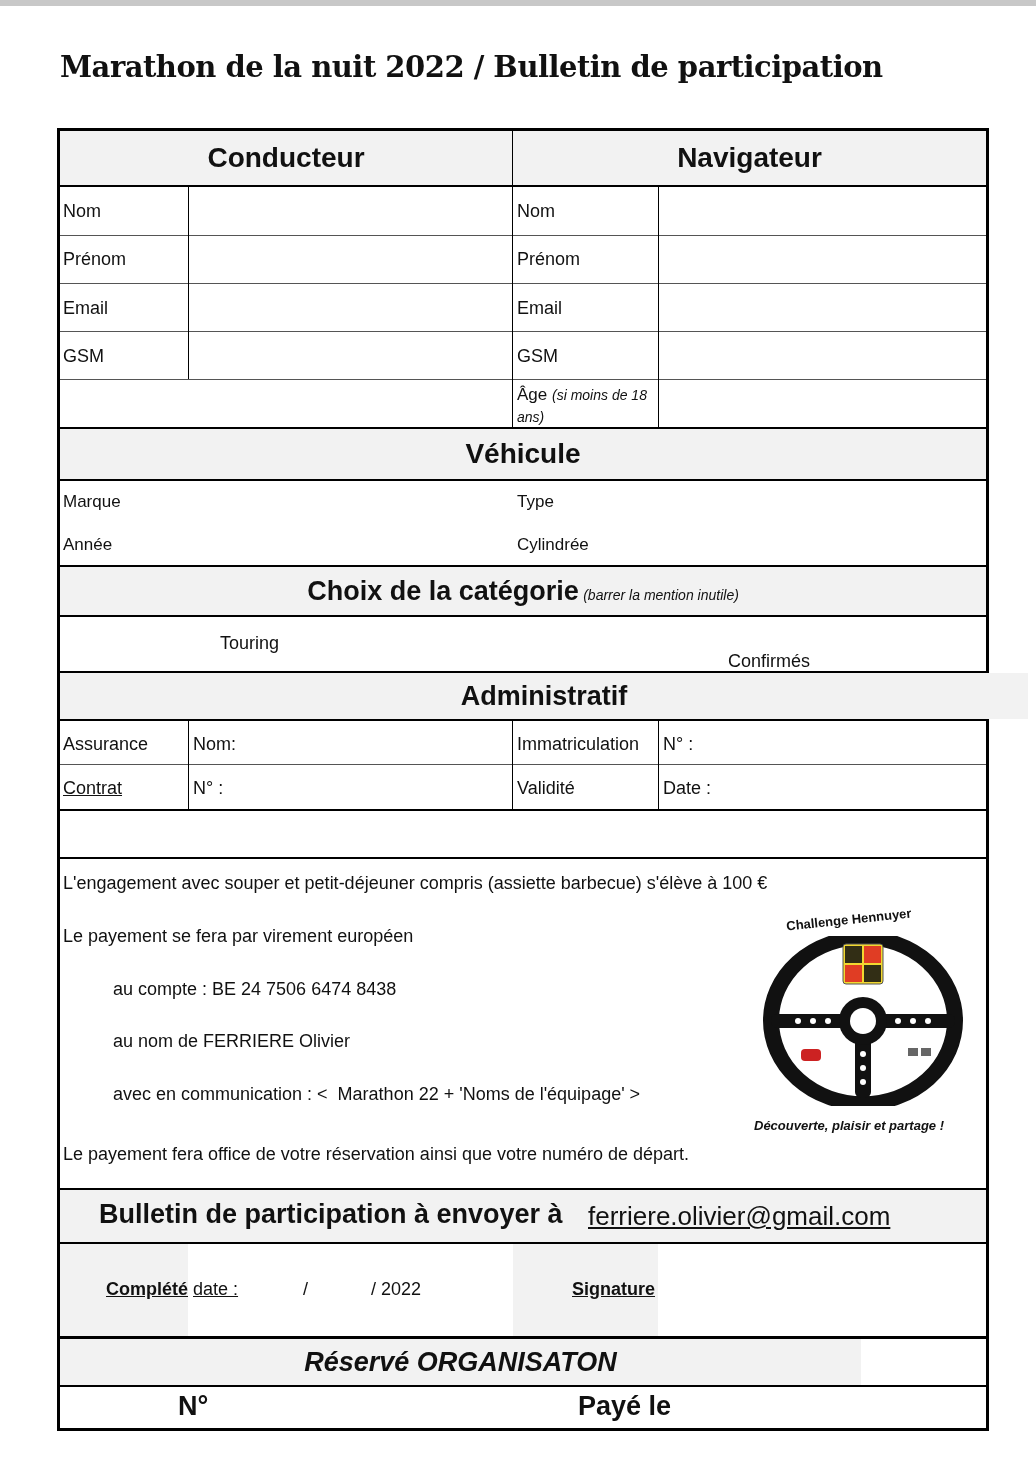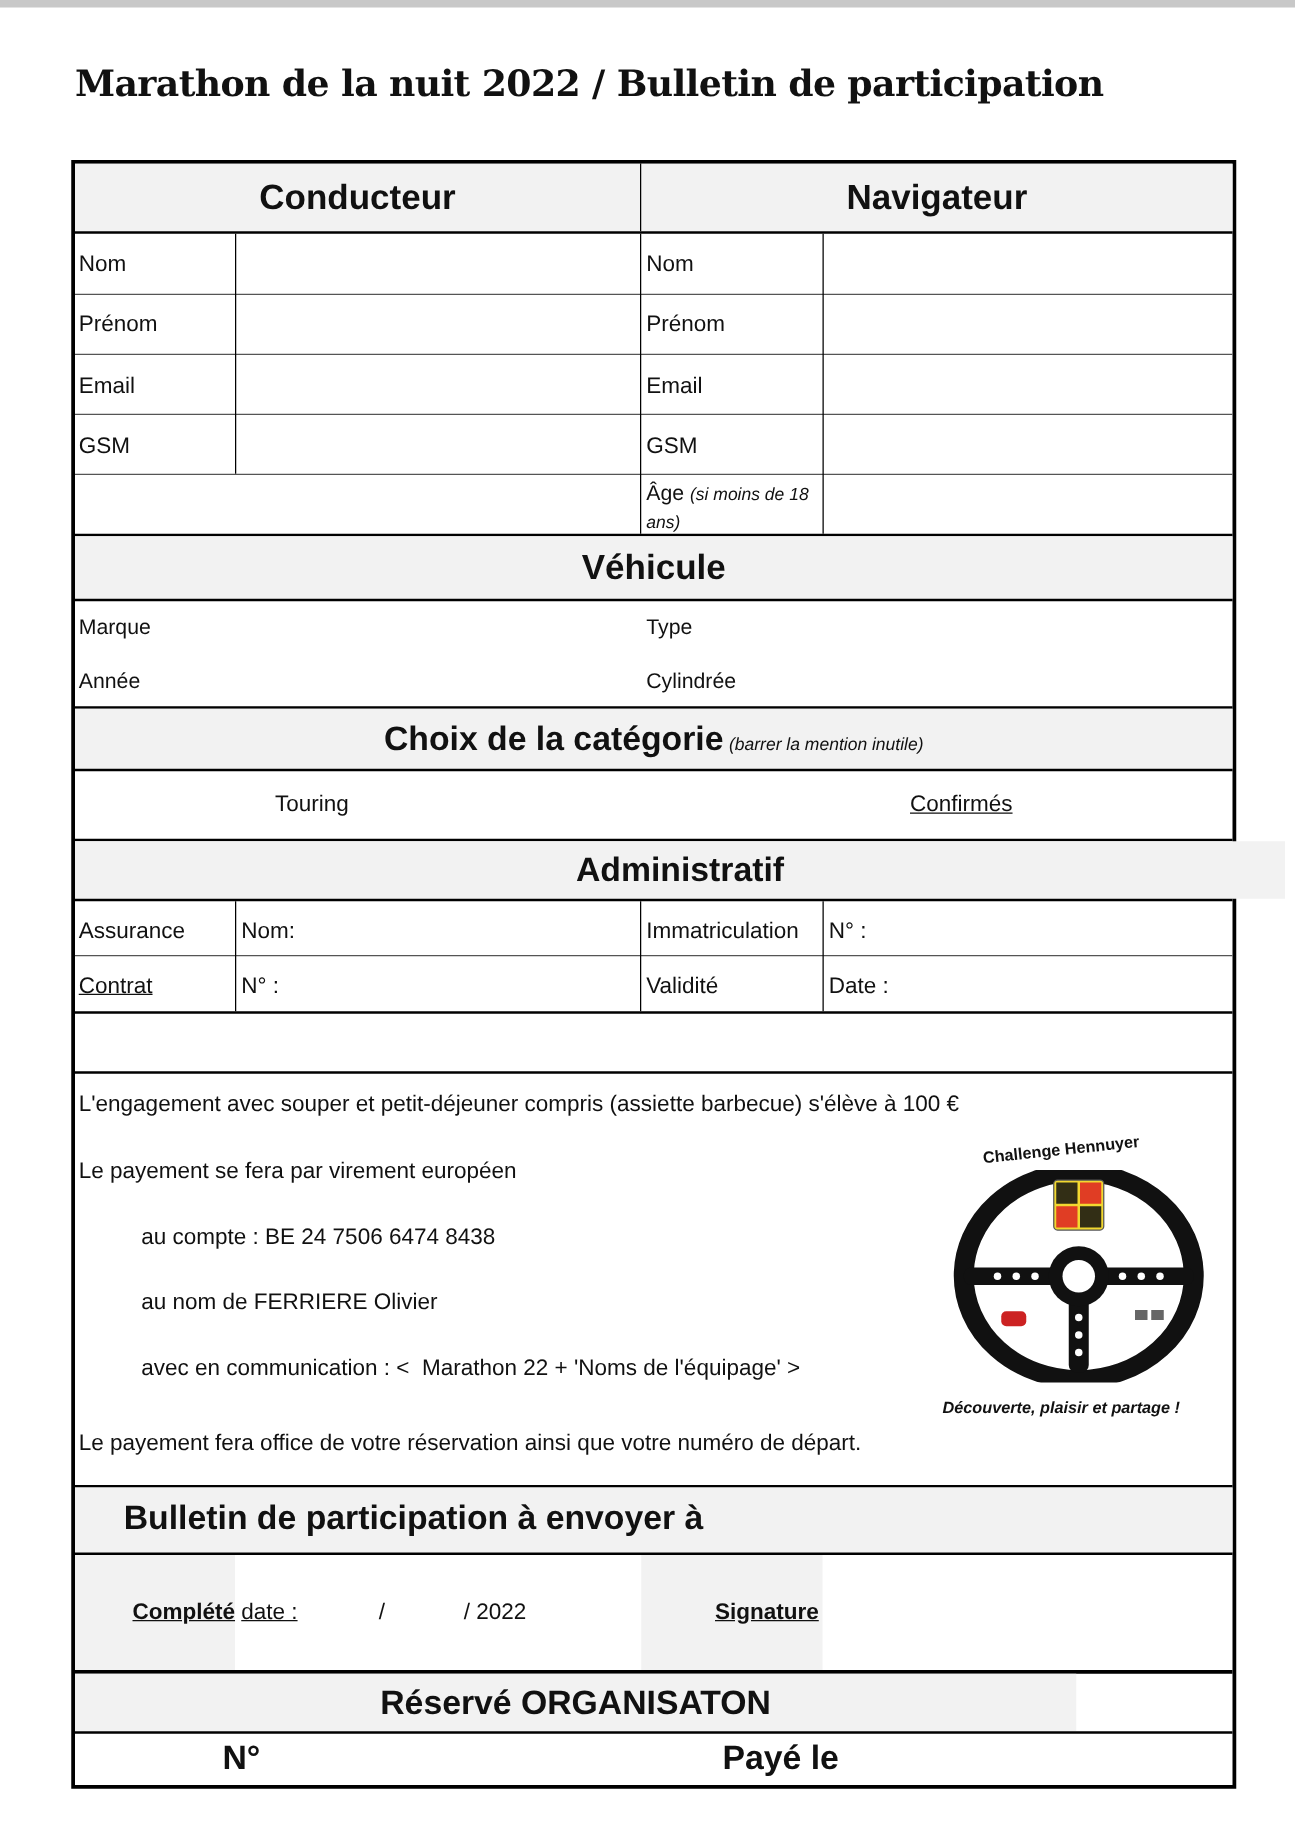--- a/index.html
+++ b/index.html
@@ -72,21 +72,21 @@
   <div class="abs" style="left:129px;top:394px;width:320px;height:40px;"></div>
   <div class="abs" style="left:599px;top:394px;width:320px;height:40px;"></div>
   <div class="hline" style="top:434px;height:2px;"></div>
 
   <div class="abs hdr" style="left:0;top:436px;width:926px;height:48px;line-height:48px;">
     <span style="font-size:27px;">Choix de la catégorie</span>
     <i style="font-size:14px;font-weight:normal;">(barrer la mention inutile)</i>
   </div>
   <div class="hline" style="top:484px;height:2px;"></div>
   <div class="txt" style="left:160px;top:502px;">Touring</div>
-  <div class="txt" style="left:668px;top:502px;text-decoration:underline;">Confirmés</div>
+  <div class="txt" style="left:668px;top:520px;">Confirmés</div>
   <div class="hline" style="top:540px;height:2px;"></div>
 
   <div class="abs hdr" style="left:0;top:542px;width:968px;height:46px;line-height:46px;font-size:27px;">Administratif</div>
   <div class="hline" style="top:588px;height:2px;"></div>
   <div class="lbl" style="left:3px;top:603px;">Assurance</div>
   <div class="txt" style="left:133px;top:603px;">Nom:</div>
   <div class="lbl" style="left:457px;top:603px;">Immatriculation</div>
   <div class="txt" style="left:603px;top:603px;">N° :</div>
   <div class="hline" style="top:633px;height:1px;background:#555;"></div>
   <div class="lbl" style="left:3px;top:647px;text-decoration:underline;">Contrat</div>
@@ -133,32 +133,33 @@
       <rect x="155" y="112" width="10" height="8" fill="#666"></rect>
       <rect x="168" y="112" width="10" height="8" fill="#666"></rect>
     </svg>
     <div style="position:absolute;left:6px;top:212px;font-size:13px;font-weight:bold;font-style:italic;white-space:nowrap;">Découverte, plaisir et partage !</div>
   </div>
 
   <div class="hline" style="top:1057px;height:2px;"></div>
 
   <div class="abs hdr" style="left:0;top:1059px;width:926px;height:52px;text-align:left;">
     <span style="position:absolute;left:4px;top:9px;font-size:27px;margin-left:35px;">Bulletin de participation à envoyer à</span>
+    <span class="u" style="position:absolute;left:528px;top:11px;font-size:26px;font-weight:normal;">ferriere.olivier@gmail.com</span>
   </div>
   <div class="hline" style="top:1111px;height:2px;"></div>
 
   <div class="abs" style="left:0;top:1113px;width:926px;height:92px;">
     <div class="abs" style="left:0;top:0;width:128px;height:92px;background:#f2f2f2;"></div>
     <div class="abs" style="left:453px;top:0;width:145px;height:92px;background:#f2f2f2;"></div>
     <span class="txt b u" style="left:18px;top:35px;">Complété</span>
     <span class="txt u" style="left:133px;top:35px;">date :</span>
     <span class="txt" style="left:243px;top:35px;">/</span>
     <span class="txt" style="left:311px;top:35px;">/ 2022</span>
     <span class="txt b u" style="left:484px;top:35px;">Signature</span>
     <div class="abs" style="left:599px;top:0;width:327px;height:92px;"></div>
   </div>
   <div class="hline" style="top:1205px;height:3px;"></div>
 
-  <div class="abs hdr" style="left:0;top:1208px;width:801px;height:46px;line-height:46px;font-size:27px;">Réservé ORGANISATON</div>
+  <div class="abs hdr" style="left:0;top:1208px;width:801px;height:46px;line-height:46px;font-size:27px;font-style:italic;">Réservé ORGANISATON</div>
   <div class="hline" style="top:1254px;height:2px;"></div>
   <div class="txt b" style="left:90px;top:1260px;font-size:27px;">N°</div>
   <div class="txt b" style="left:490px;top:1260px;font-size:27px;">Payé le</div>
 </div>
 
 </body></html>

